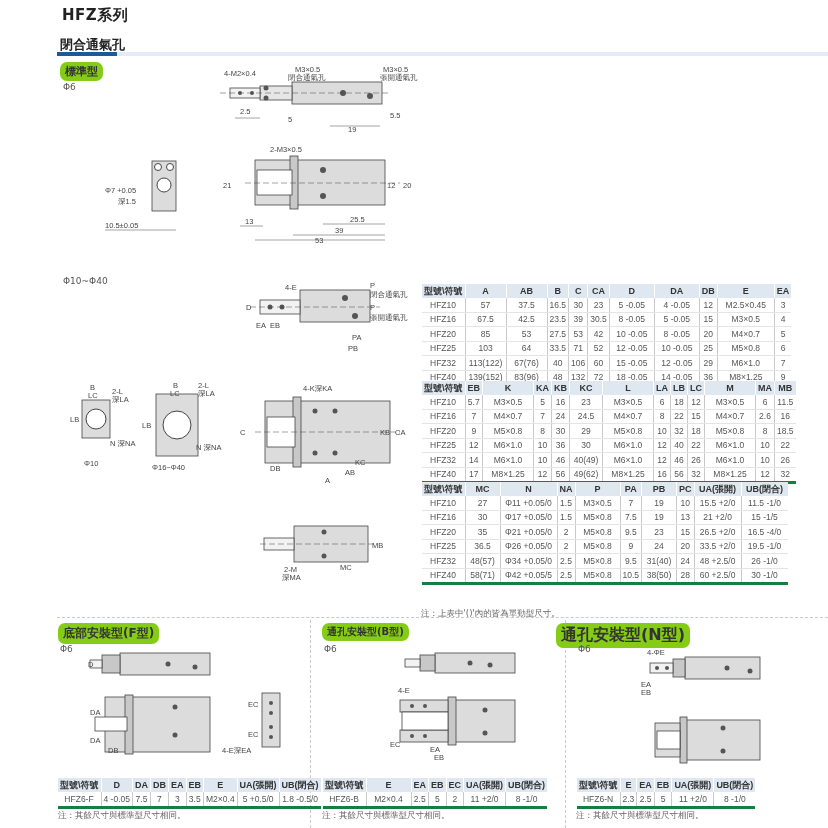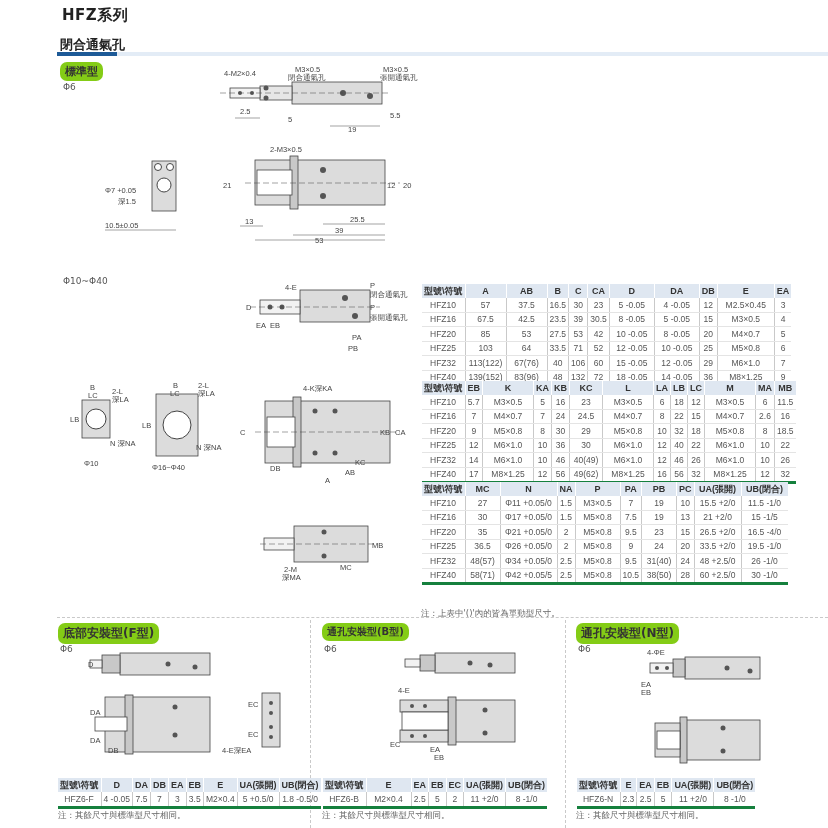--- a/index.html
+++ b/index.html
@@ -572,21 +572,21 @@
         <td>2.5</td>
         <td>5</td>
         <td>2</td>
         <td>11 +2/0</td>
         <td>8 -1/0</td>
       </tr>
   </tbody>
 </table>
 <div class="abs note" style="left:322px;top:810px;">注：其餘尺寸與標準型尺寸相同。</div>
 
-<div class="abs subtag" style="left:576px;top:623px;font-size:12px;">通孔安裝型(N型)</div>
+<div class="abs subtag" style="left:556px;top:623px;font-size:16px;">通孔安裝型(N型)</div>
 <div class="abs small" style="left:578px;top:644px;">Φ6</div>
 <svg style="left:635px;top:645px;" width="180" height="115">
   <text class="dim" x="12" y="10">4-ΦE</text>
   <rect x="50" y="12" width="75" height="22" fill="#dcdcdc" stroke="#444" stroke-width="0.8"></rect>
   <rect x="38" y="14" width="12" height="18" fill="#c8c8c8" stroke="#444" stroke-width="0.8"></rect>
   <rect x="15" y="18" width="23" height="10" fill="#f2f2f2" stroke="#444" stroke-width="0.8"></rect>
   <circle cx="22" cy="23" r="2" fill="#555"></circle>
     <circle cx="32" cy="23" r="2" fill="#555"></circle>
   <circle cx="92" cy="23" r="2.5" fill="#555"></circle>
     <circle cx="115" cy="26" r="2.5" fill="#555"></circle>

